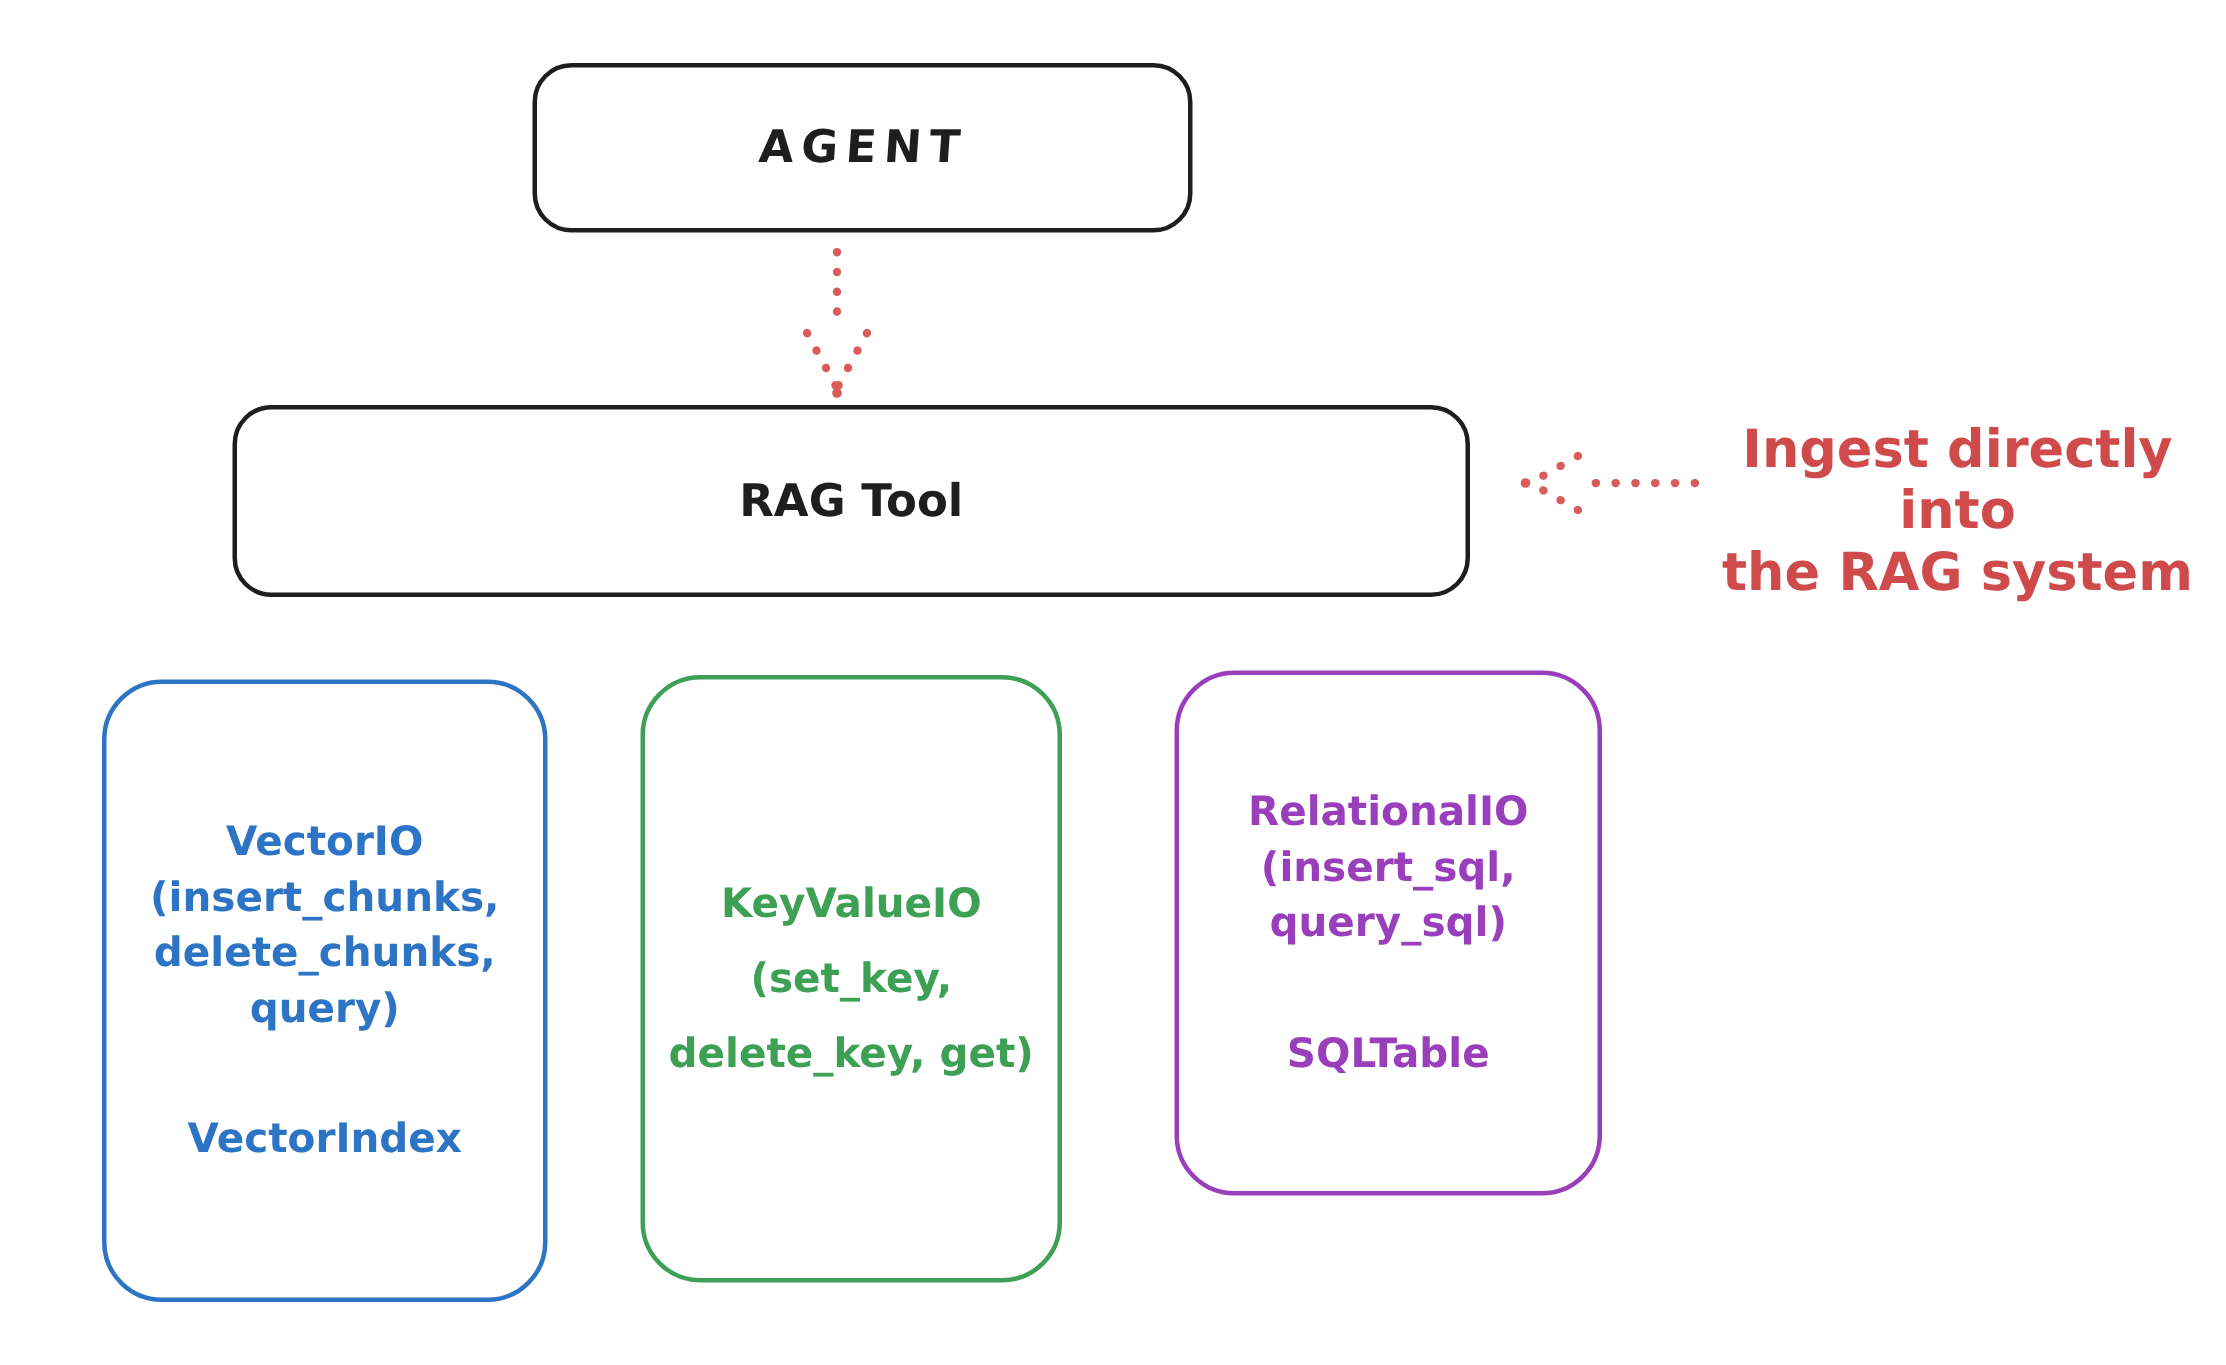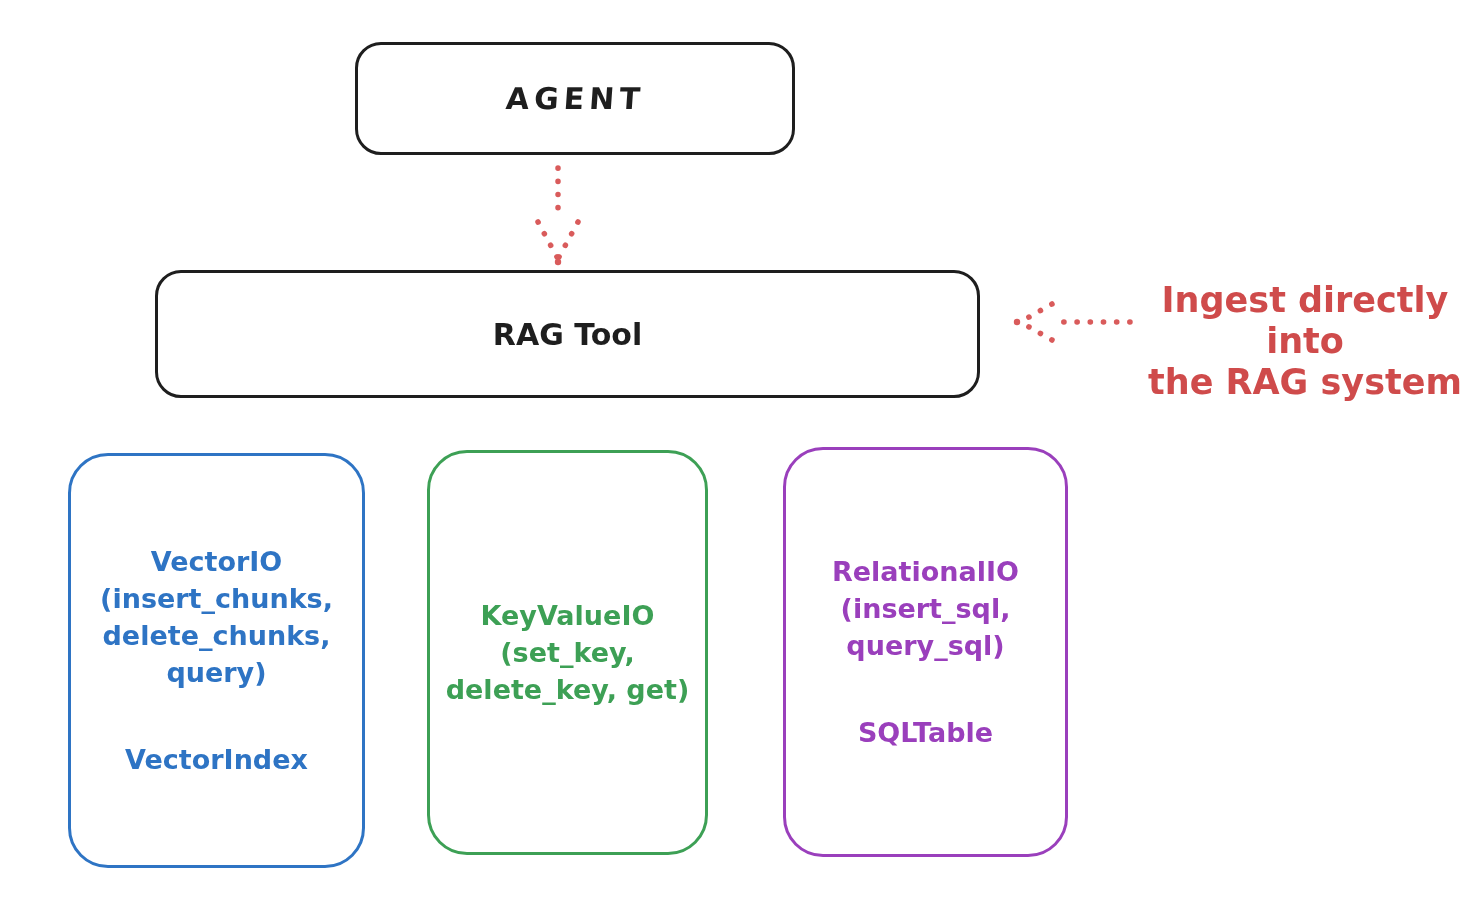--- a/index.html
+++ b/index.html
@@ -60,24 +60,25 @@
     left: 68px; top: 453px;
     width: 297px; height: 415px;
     border-color: #2e74c4;
     color: #2e74c4;
   }
   .keyvalue-box {
     left: 427px; top: 450px;
     width: 281px; height: 405px;
     border-color: #3da055;
     color: #3da055;
+    gap: 13px;
   }
   .relational-box {
     left: 783px; top: 447px;
-    width: 285px; height: 410px;
+    width: 285px; height: 350px;
     border-color: #9a3fbc;
     color: #9a3fbc;
   }
   .index-label {
     margin-top: 50px;
   }
   .arrow-svg {
     position: absolute;
   }
   .arrow-down-svg {

